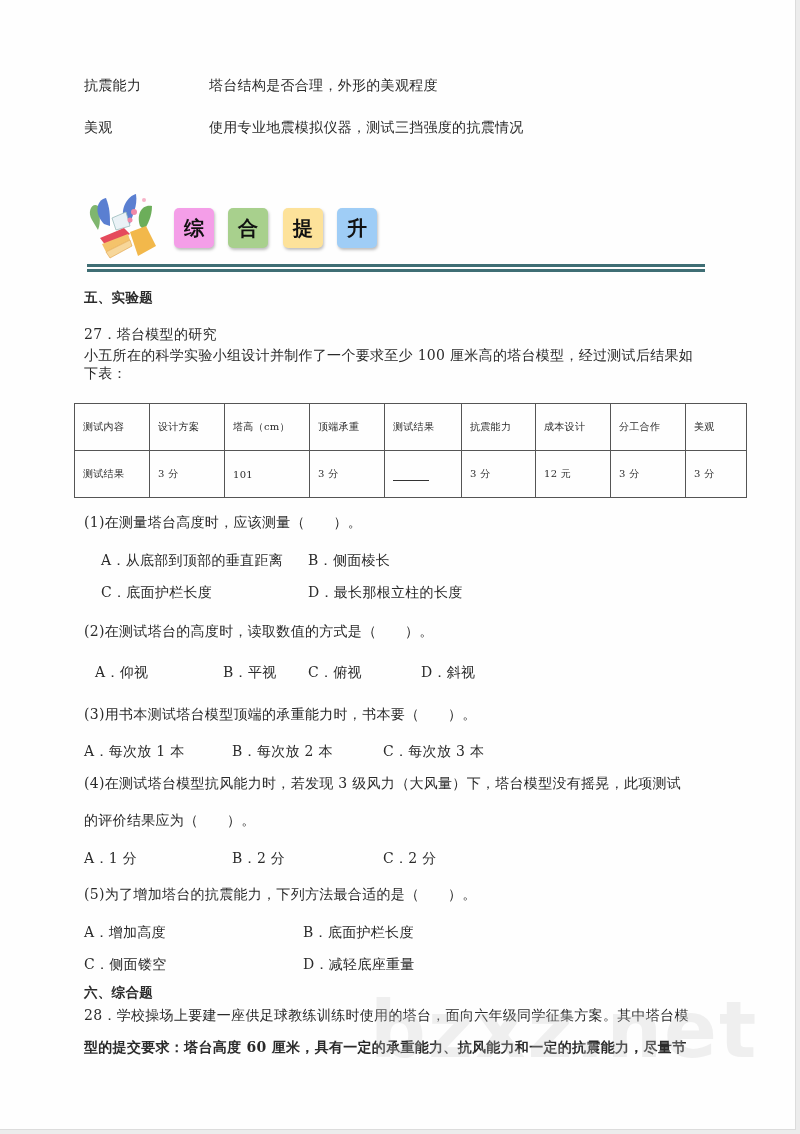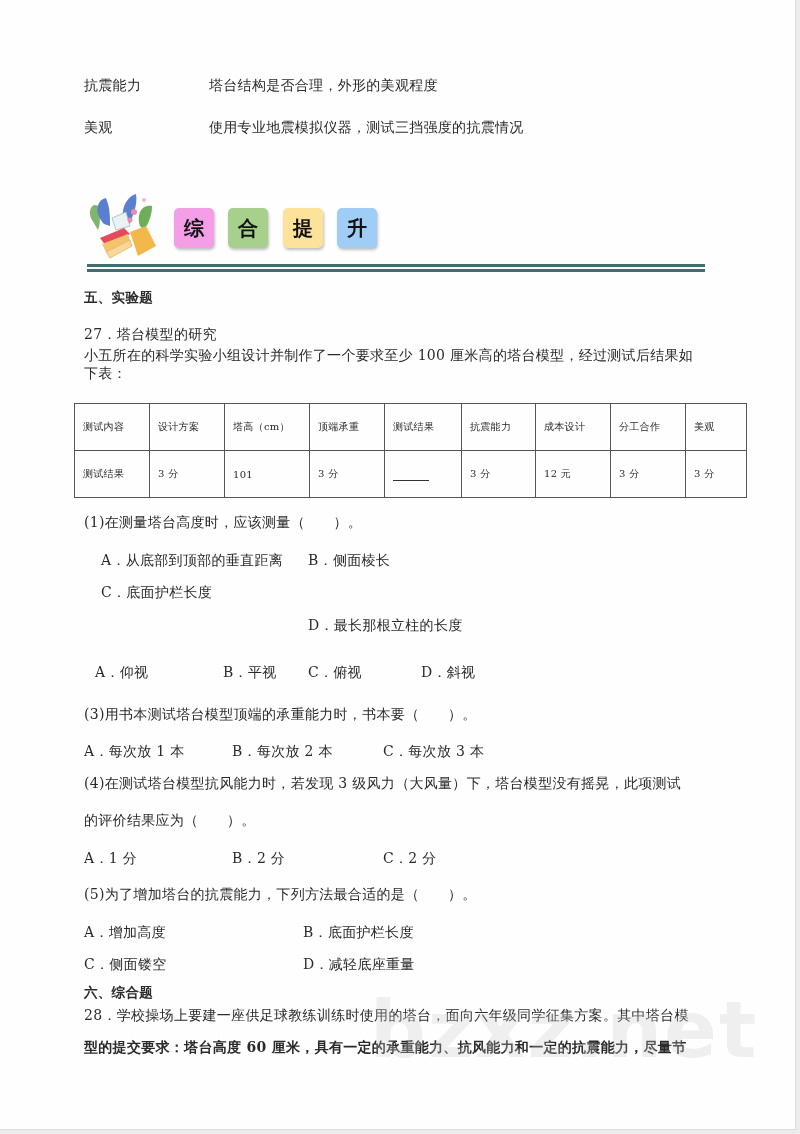--- a/index.html
+++ b/index.html
@@ -102,22 +102,23 @@
       <td>3 分</td>
       <td>3 分</td>
     </tr>
   </tbody>
     </table>
 
   <div class="t" style="left:84px; top:513px;">(1)在测量塔台高度时，应该测量（　　）。</div>
   <div class="t" style="left:101px; top:551px;">A．从底部到顶部的垂直距离</div>
   <div class="t" style="left:308px; top:551px;">B．侧面棱长</div>
   <div class="t" style="left:101px; top:583px;">C．底面护栏长度</div>
-  <div class="t" style="left:308px; top:616px;">D．最长那根立柱的长度</div>
+  <div class="t" style="left:308px; top:583px;">D．最长那根立柱的长度</div>
 
+  <div class="t" style="left:84px; top:622px;">(2)在测试塔台的高度时，读取数值的方式是（　　）。</div>
   <div class="t" style="left:84px; top:663px;margin-left:11px;">A．仰视</div>
   <div class="t" style="left:195px; top:663px;margin-left:28px;">B．平视</div>
   <div class="t" style="left:308px; top:663px;">C．俯视</div>
   <div class="t" style="left:421px; top:663px;">D．斜视</div>
 
   <div class="t" style="left:84px; top:705px;">(3)用书本测试塔台模型顶端的承重能力时，书本要（　　）。</div>
   <div class="t" style="left:84px; top:742px;">A．每次放 1 本</div>
   <div class="t" style="left:232px; top:742px;">B．每次放 2 本</div>
   <div class="t" style="left:383px; top:742px;">C．每次放 3 本</div>
 

